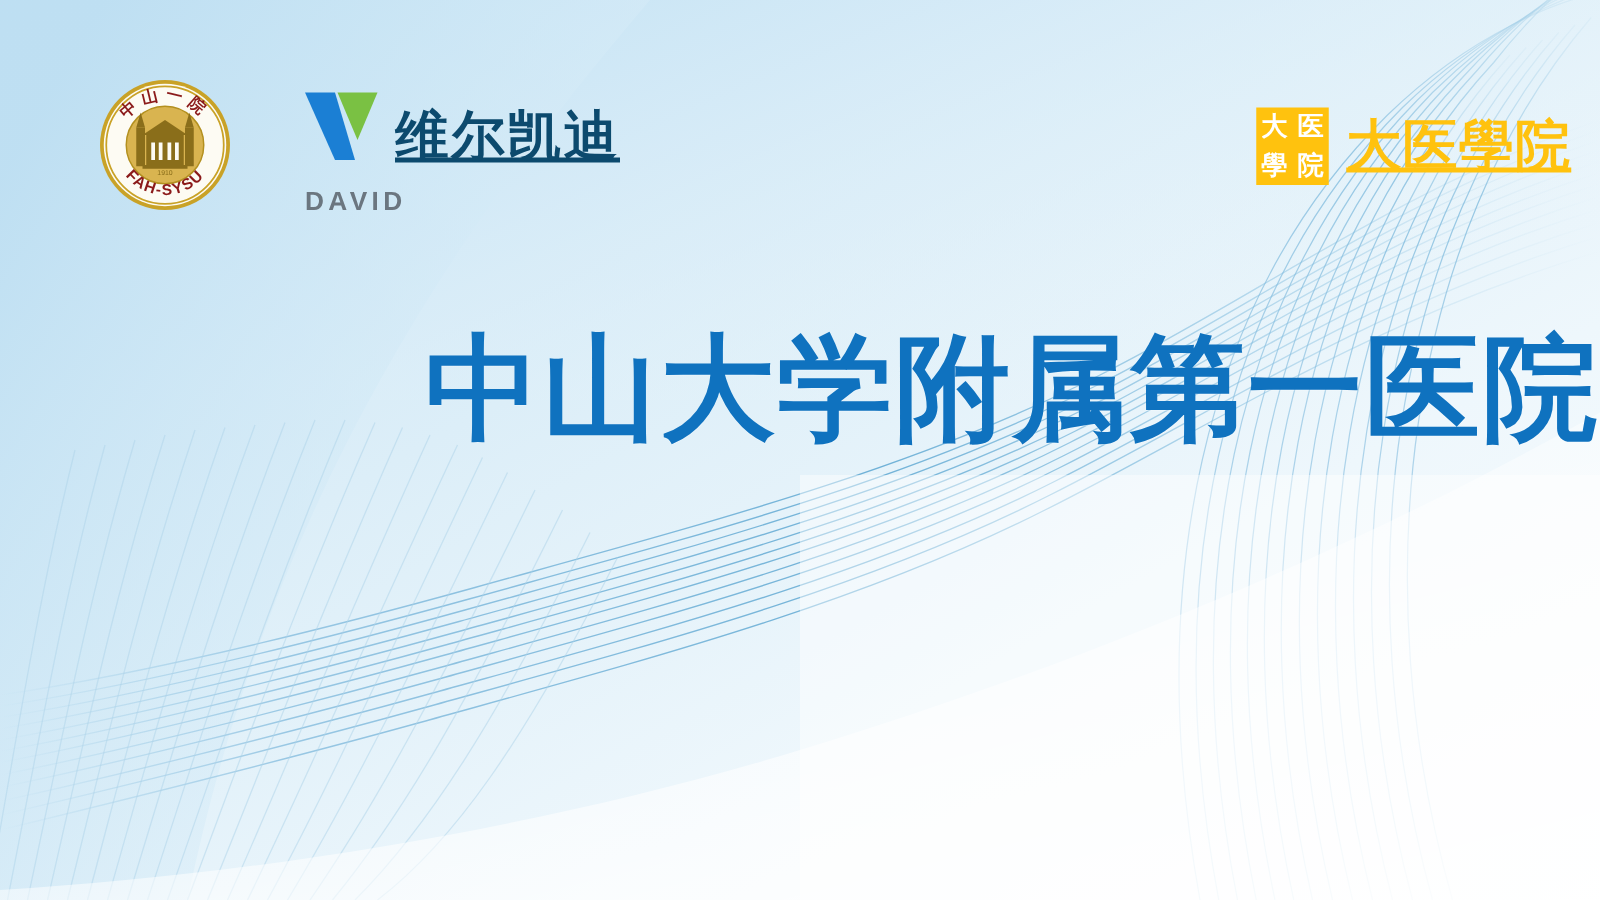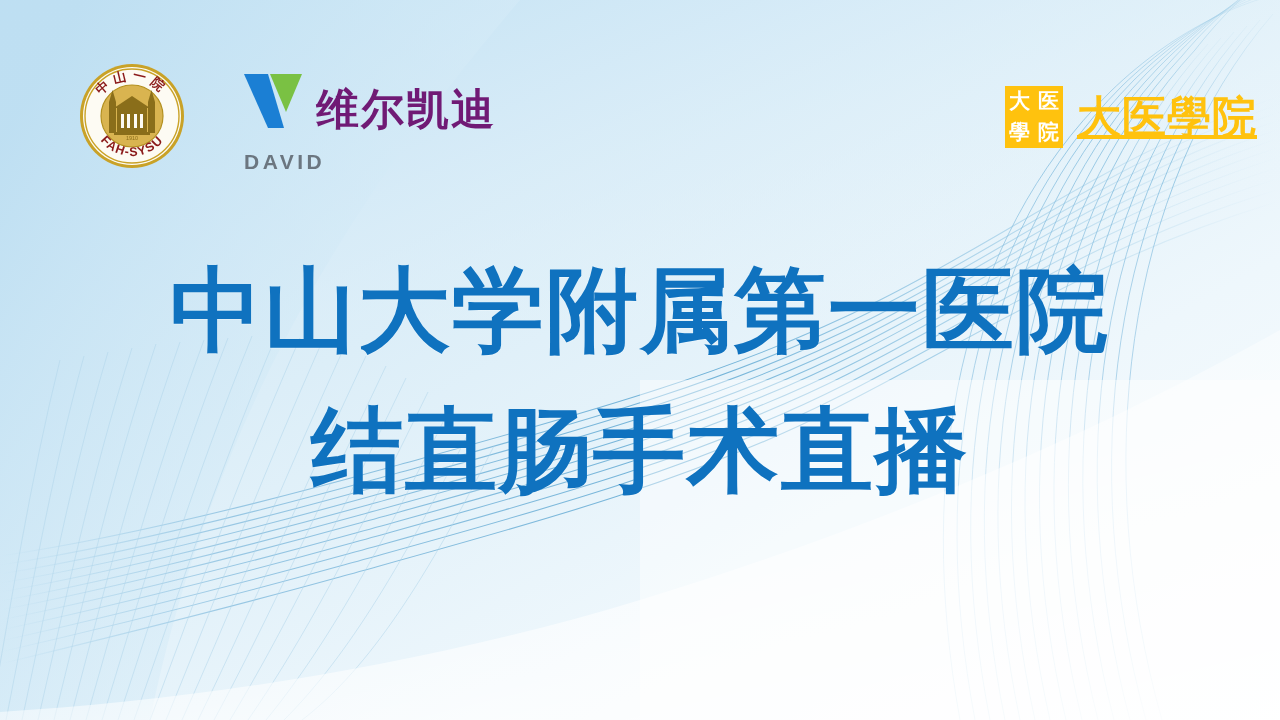--- a/index.html
+++ b/index.html
@@ -34,22 +34,23 @@
   .david-mark { position:relative; width:62px; height:88px; }
   .david-mark svg { display:block; }
   .david-word {
     position:absolute; left:2px; top:78px;
     font-size:21px; letter-spacing:3.5px; font-weight:700;
     color:#6b7680; font-family:"Liberation Sans",sans-serif;
   }
   .david-cn {
     margin-left:12px; margin-top:16px;
     font-size:43px; font-weight:700; letter-spacing:2px;
-    color:#701a75; line-height:1;
-    font-family:"DejaVu Sans","Liberation Sans",sans-serif;
+    color:#0c4a6e; line-height:1;
+    font-family:"DejaVu Sans","Liberation Sans",sans-serif;
+    text-decoration:underline;
   }
 
   
   .dayi {
     position:absolute; left:1005px; top:86px;
     display:flex; align-items:center;
   }
   .dayi-seal {
     width:58px; height:62px; background:#FFC20E;
     display:grid; grid-template-columns:1fr 1fr; grid-template-rows:1fr 1fr;
@@ -62,21 +63,21 @@
   .dayi-word {
     margin-left:14px; font-size:44px; font-weight:700; line-height:1;
     color:#FFC20E; letter-spacing:1px;
     font-family:"DejaVu Sans","Liberation Sans",sans-serif;
     text-decoration:underline;
   }
 
   
   .headline {
     position:absolute; left:0; top:252px; width:1280px;
-    z-index:6; text-align:center;
+    z-index:6; text-align:right;
   }
   .headline .line {
     font-weight:700; line-height:1.28; letter-spacing:2px;
     color:#0f72bf; white-space:nowrap;
     font-family:"DejaVu Sans","Liberation Sans",sans-serif;
     text-shadow:0 1px 0 rgba(255,255,255,.25);
   }
   .headline .l1 { font-size:92px; }
   .headline .l2 { font-size:92px; margin-top:22px; }
 </style>
@@ -246,16 +247,15 @@
         <span>医</span>
         <span>學</span>
         <span>院</span>
       </div>
       <div class="dayi-word">大医學院</div>
     </div>
   </div>
 
   <div class="headline">
     <div class="line l1">中山大学附属第一医院</div>
-    <div class="line l2">结直肠手术直播</div>
   </div>
 
 </div>
 
 </body></html>

